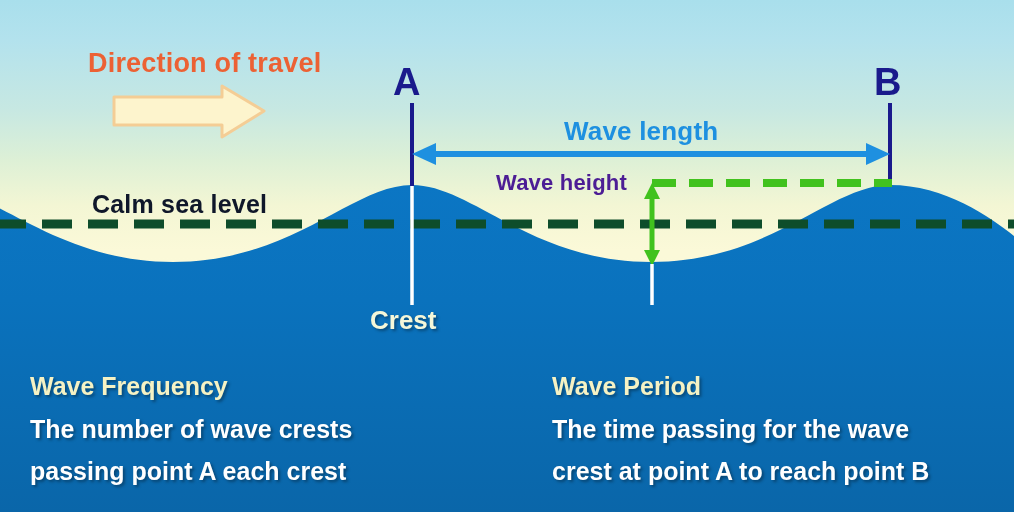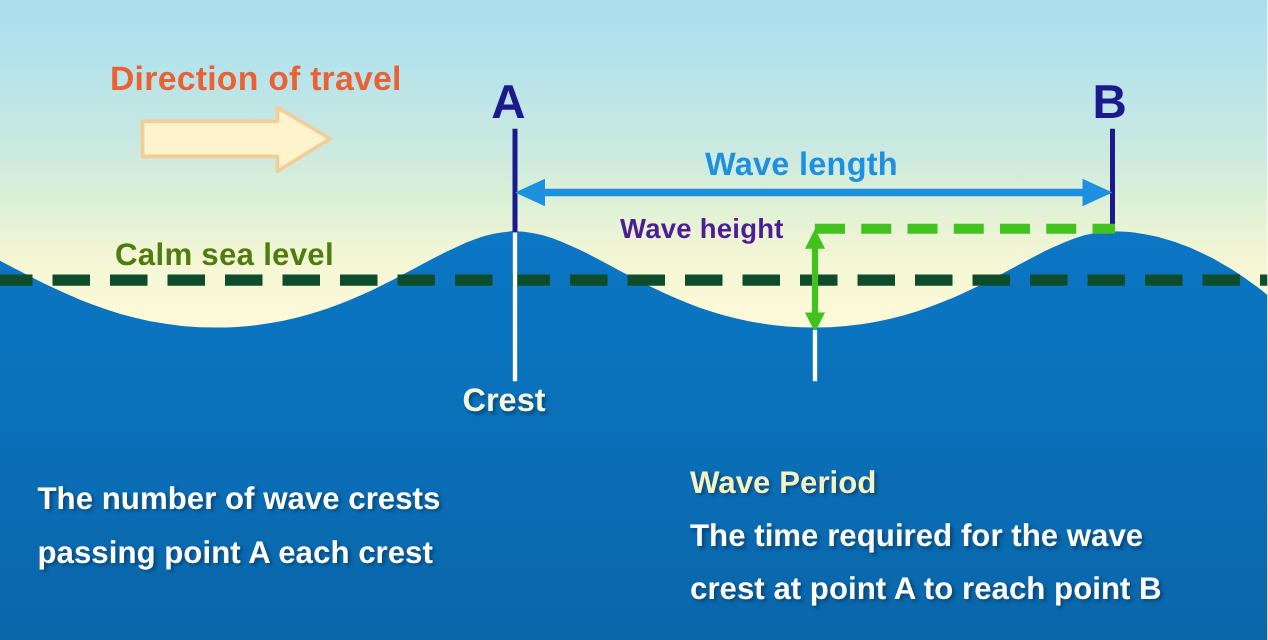--- a/index.html
+++ b/index.html
@@ -43,21 +43,21 @@
     left: 88px;
     top: 50px;
     font-size: 27px;
     color: #ec6134;
     letter-spacing: 0.2px;
   }
   #calm-label {
     left: 92px;
     top: 192px;
     font-size: 25px;
-    color: #4d7c0f;
+    color: #0f172a;
     letter-spacing: 0.2px;
   }
   #label-a {
     left: 393px;
     top: 63px;
     font-size: 38px;
     color: #1a1a8c;
   }
   #label-b {
     left: 874px;
@@ -181,23 +181,24 @@
   <div class="lbl" id="label-b">B</div>
 
   <div class="lbl" id="wavelength-label">Wave length</div>
 
   <div class="lbl" id="waveheight-label">Wave height</div>
 
   <div class="lbl" id="crest-label">Crest</div>
 
 
   <div class="note-block" id="note-frequency">
+    <div class="note-title">Wave Frequency</div>
     <div class="note-line">The number of wave crests</div>
     <div class="note-line">passing point A each crest</div>
   </div>
 
   <div class="note-block" id="note-period">
     <div class="note-title">Wave Period</div>
-    <div class="note-line">The time required for the wave</div>
+    <div class="note-line">The time passing for the wave</div>
     <div class="note-line">crest at point A to reach point B</div>
   </div>
 
 </div>
 
 </body></html>

